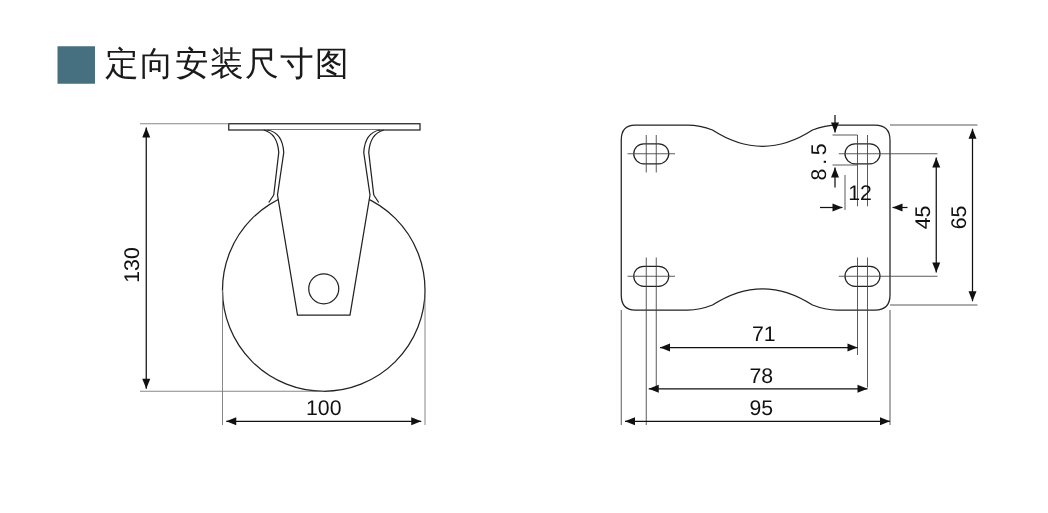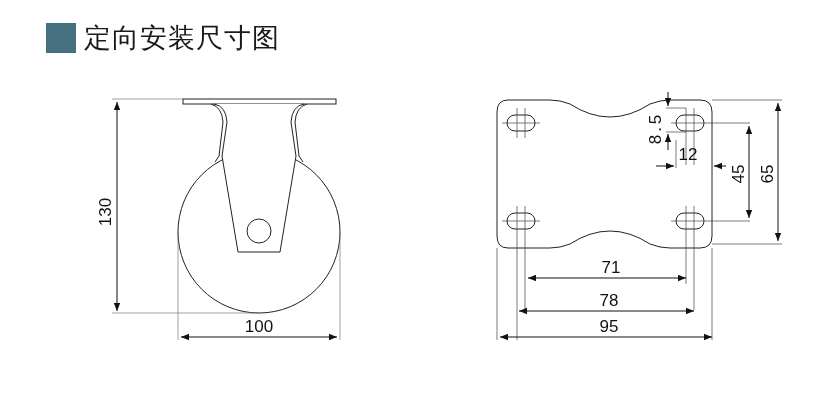--- a/index.html
+++ b/index.html
@@ -1,18 +1,18 @@
 <!DOCTYPE html>
 <html><head>
 <meta charset="utf-8">
 <style>
   html, body { margin:0; padding:0; background:#ffffff; }
   body { width:838px; height:410px; position:relative; overflow:hidden;
          font-family:"DejaVu Sans", "Liberation Sans", sans-serif; }
-  .header { position:absolute; left:46px; top:22px; height:32px; display:flex; align-items:center; }
+  .header { position:absolute; left:46px; top:36px; height:32px; display:flex; align-items:center; }
   .header .sq { width:30px; height:30px; margin-right:8px; }
   .header .title { font-size:27px; color:#1a1a1a; letter-spacing:1px; line-height:32px; }
   svg { position:absolute; left:0; top:0; }
   .dim { font-family:"Liberation Sans", sans-serif; font-size:17px; fill:#111; }
 </style>
 </head>
 <body>
 
 <div class="header">
   <div class="sq" id="accentSq" style="background: rgb(70, 112, 127);"></div>

